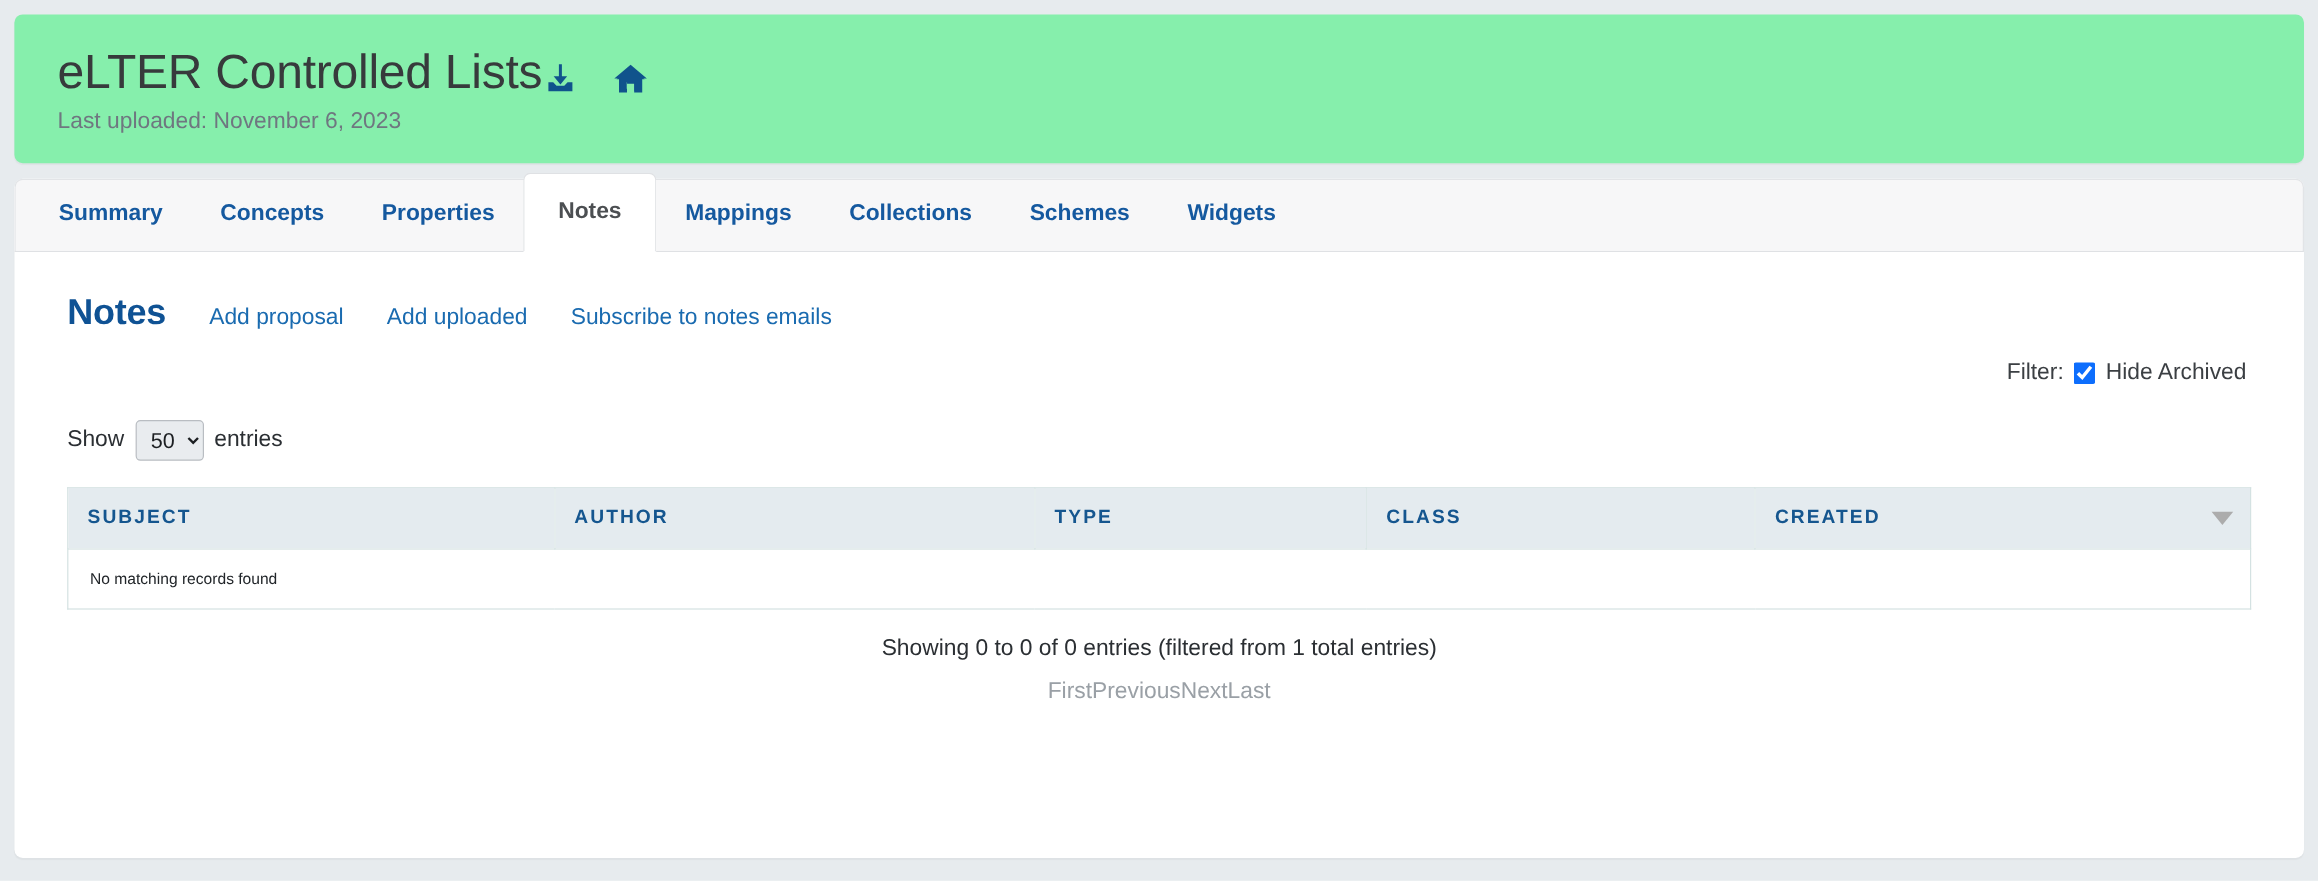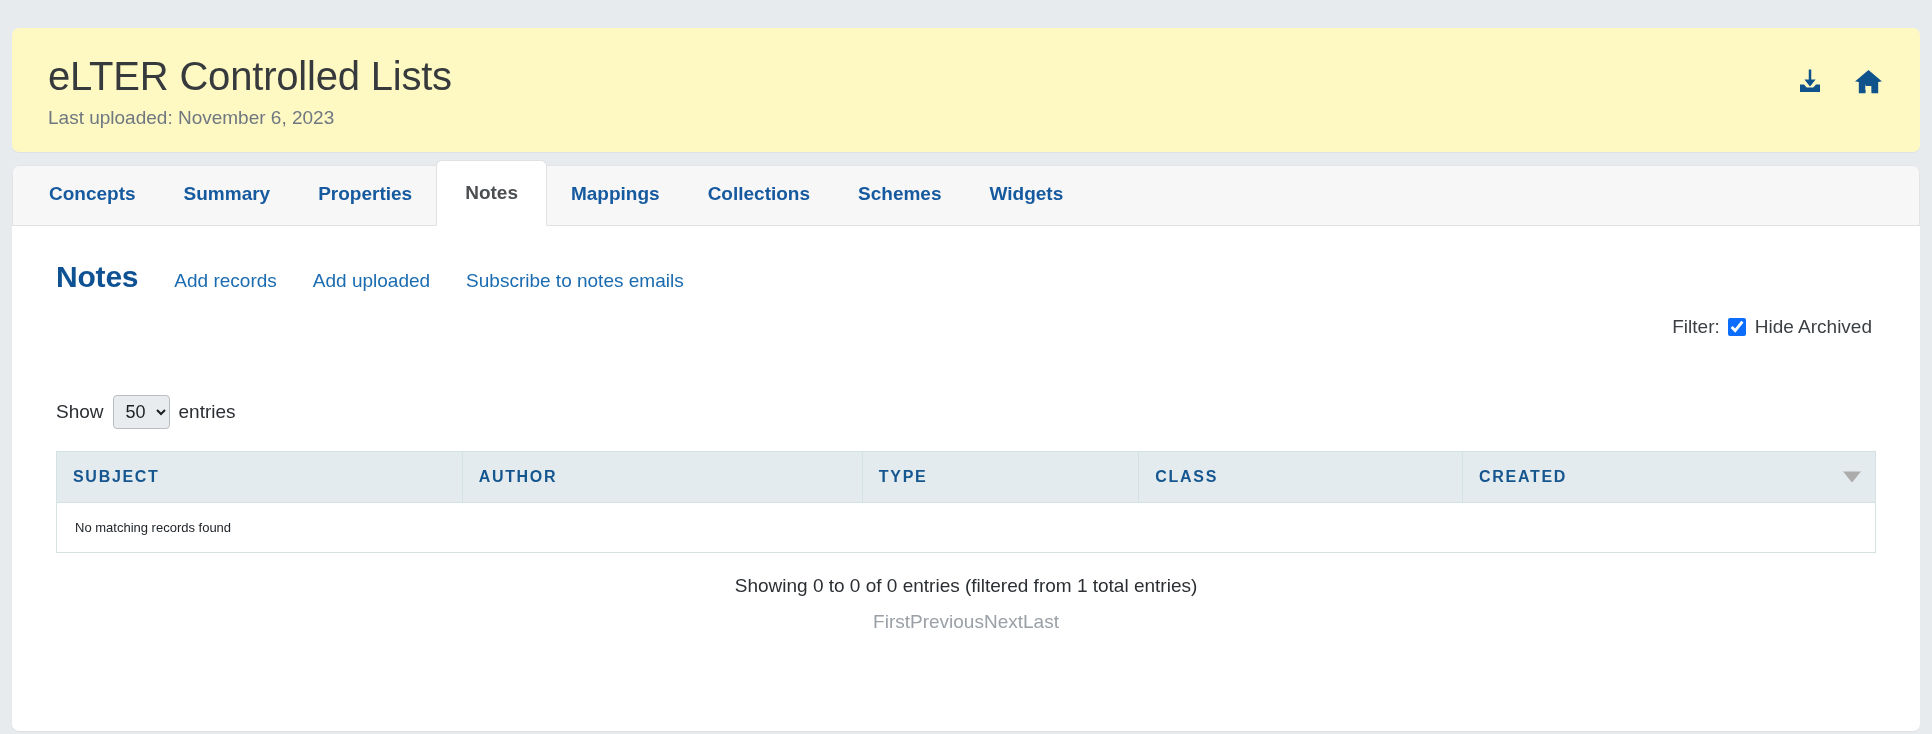--- a/index.html
+++ b/index.html
@@ -18,28 +18,26 @@
     overflow: hidden;
   }
 
   
   .page {
     padding: 12px 12px 0 12px;
   }
 
   
   .header-card {
-    background: #fef9c3;
+    background: #86efac;
     border-radius: 7px;
     padding: 26px 36px 22px 36px;
     display: flex;
     align-items: flex-start;
-    justify-content: space-between;
     box-shadow: 0 1px 1px rgba(0,0,0,0.04);
-    margin-top: 16px;
   }
   .header-left { display: flex; flex-direction: column; }
   .page-title {
     font-size: 40px;
     font-weight: 400;
     line-height: 1.12;
     color: #373a3c;
     margin: 0 0 8px 0;
     letter-spacing: -0.2px;
   }
@@ -159,21 +157,20 @@
     justify-content: space-between;
     align-items: center;
     margin-top: 28px;
   }
   .length-control {
     display: flex;
     align-items: center;
     gap: 9px;
     font-size: 19px;
     color: #2b2f33;
-    margin-top: 29px;
   }
   .length-select {
     font-family: "Liberation Sans", sans-serif;
     font-size: 18px;
     color: #1c1f22;
     background: #e9ecef;
     border: 1px solid #b9bdc2;
     border-radius: 4px;
     padding: 5px 6px 5px 8px;
     cursor: pointer;
@@ -280,35 +277,35 @@
             <path d="M12 4.6L2.9 12.4h2.6V20h4V14.4h5V20h4v-7.6h2.6L12 4.6z"></path>
           </svg>
         </span>
       </button>
     </div>
   </div>
 
   <div class="tabs-card">
 
     <div class="tab-strip">
+      <a class="tab" href="#">Summary</a>
       <a class="tab" href="#">Concepts</a>
-      <a class="tab" href="#">Summary</a>
       <a class="tab" href="#">Properties</a>
       <a class="tab active" href="#">Notes</a>
       <a class="tab" href="#">Mappings</a>
       <a class="tab" href="#">Collections</a>
       <a class="tab" href="#">Schemes</a>
       <a class="tab" href="#">Widgets</a>
     </div>
 
     <div class="panel">
 
       <div class="notes-bar">
         <h2 class="notes-heading">Notes</h2>
-        <a class="notes-link" href="#">Add records</a>
+        <a class="notes-link" href="#">Add proposal</a>
         <a class="notes-link" href="#">Add uploaded</a>
         <a class="notes-link" href="#">Subscribe to notes emails</a>
       </div>
 
       <div class="filter-row">
         <span class="filter-label">Filter:</span>
         <input class="filter-checkbox" type="checkbox" checked="" style="">
         <span>Hide Archived</span>
       </div>
 

